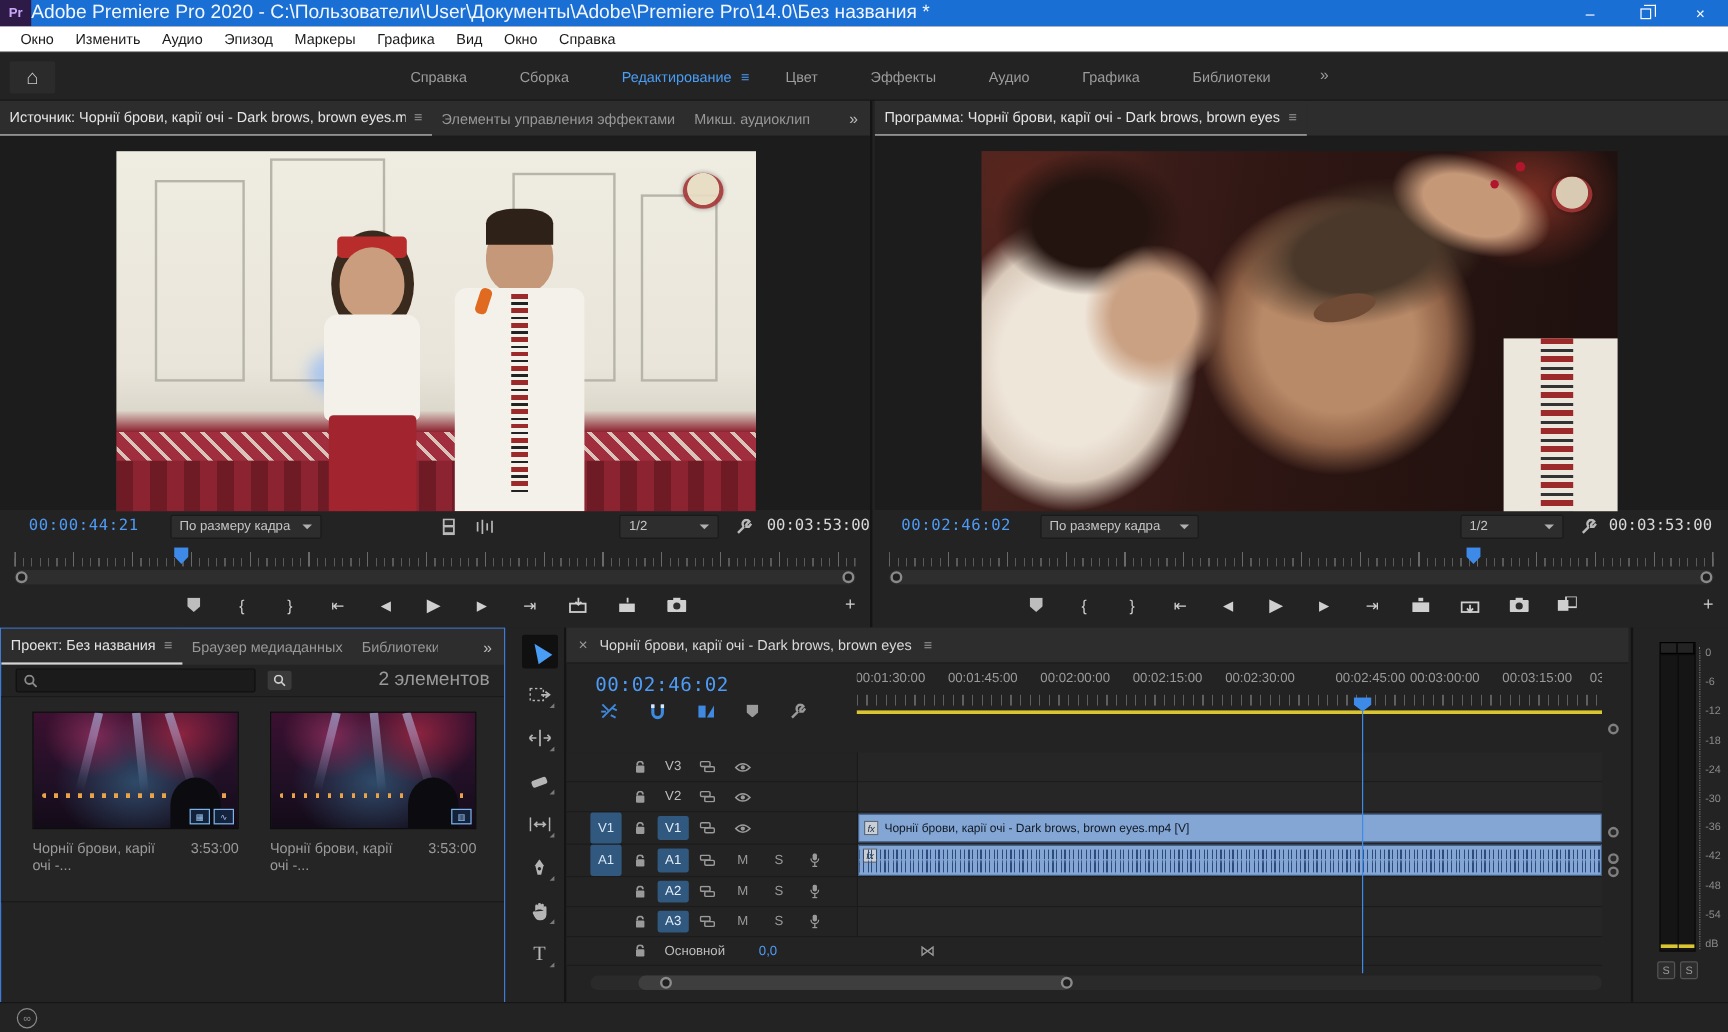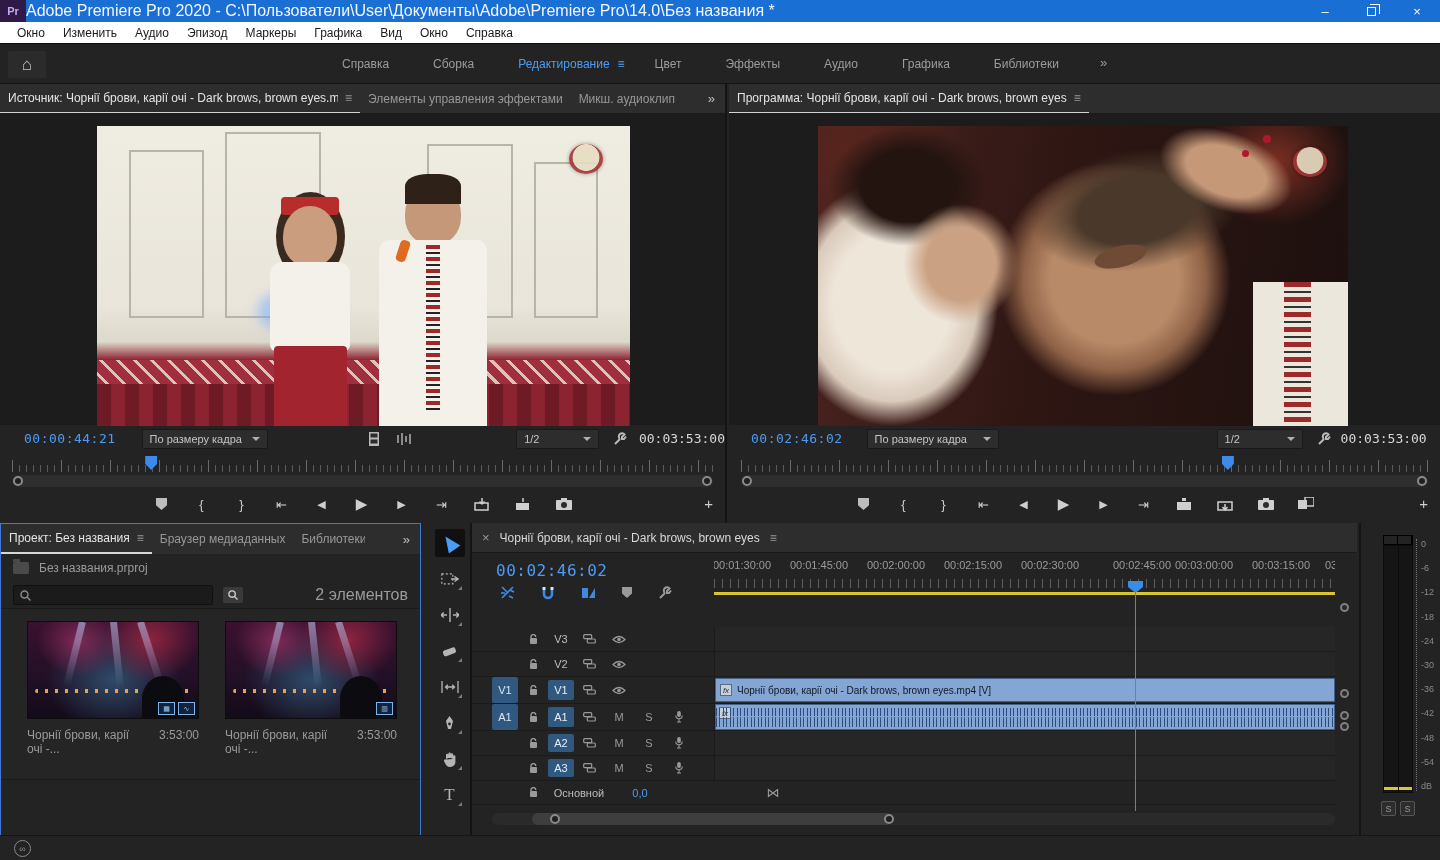--- a/index.html
+++ b/index.html
@@ -472,24 +472,20 @@
           <span class="menu-glyph">≡</span>
         </div>
         <div class="ptab">
             <span>Браузер медиаданных</span>
           </div>
         <div class="ptab">
             <span class="clip-text" style="max-width:64px">Библиотеки</span>
           </div>
         <div class="ptab-overflow">»</div>
       </div>
-      <div class="proj-path">
-        <div class="bin-icon"></div>
-        <span>Без названия.prproj</span>
-      </div>
       <div class="proj-searchrow">
         <div class="search-box">
           <svg width="11" height="11" viewBox="0 0 11 11">
               <circle cx="4.5" cy="4.5" r="3.5" fill="none" stroke="#8a8a8a" stroke-width="1.5"></circle>
               <line x1="7" y1="7" x2="10.5" y2="10.5" stroke="#8a8a8a" stroke-width="1.5"></line>
             </svg>
         </div>
         <div class="zoom-search-btn">
           <svg width="10" height="10" viewBox="0 0 11 11">
               <circle cx="4.5" cy="4.5" r="3.5" fill="none" stroke="#cfcfcf" stroke-width="1.5"></circle>

